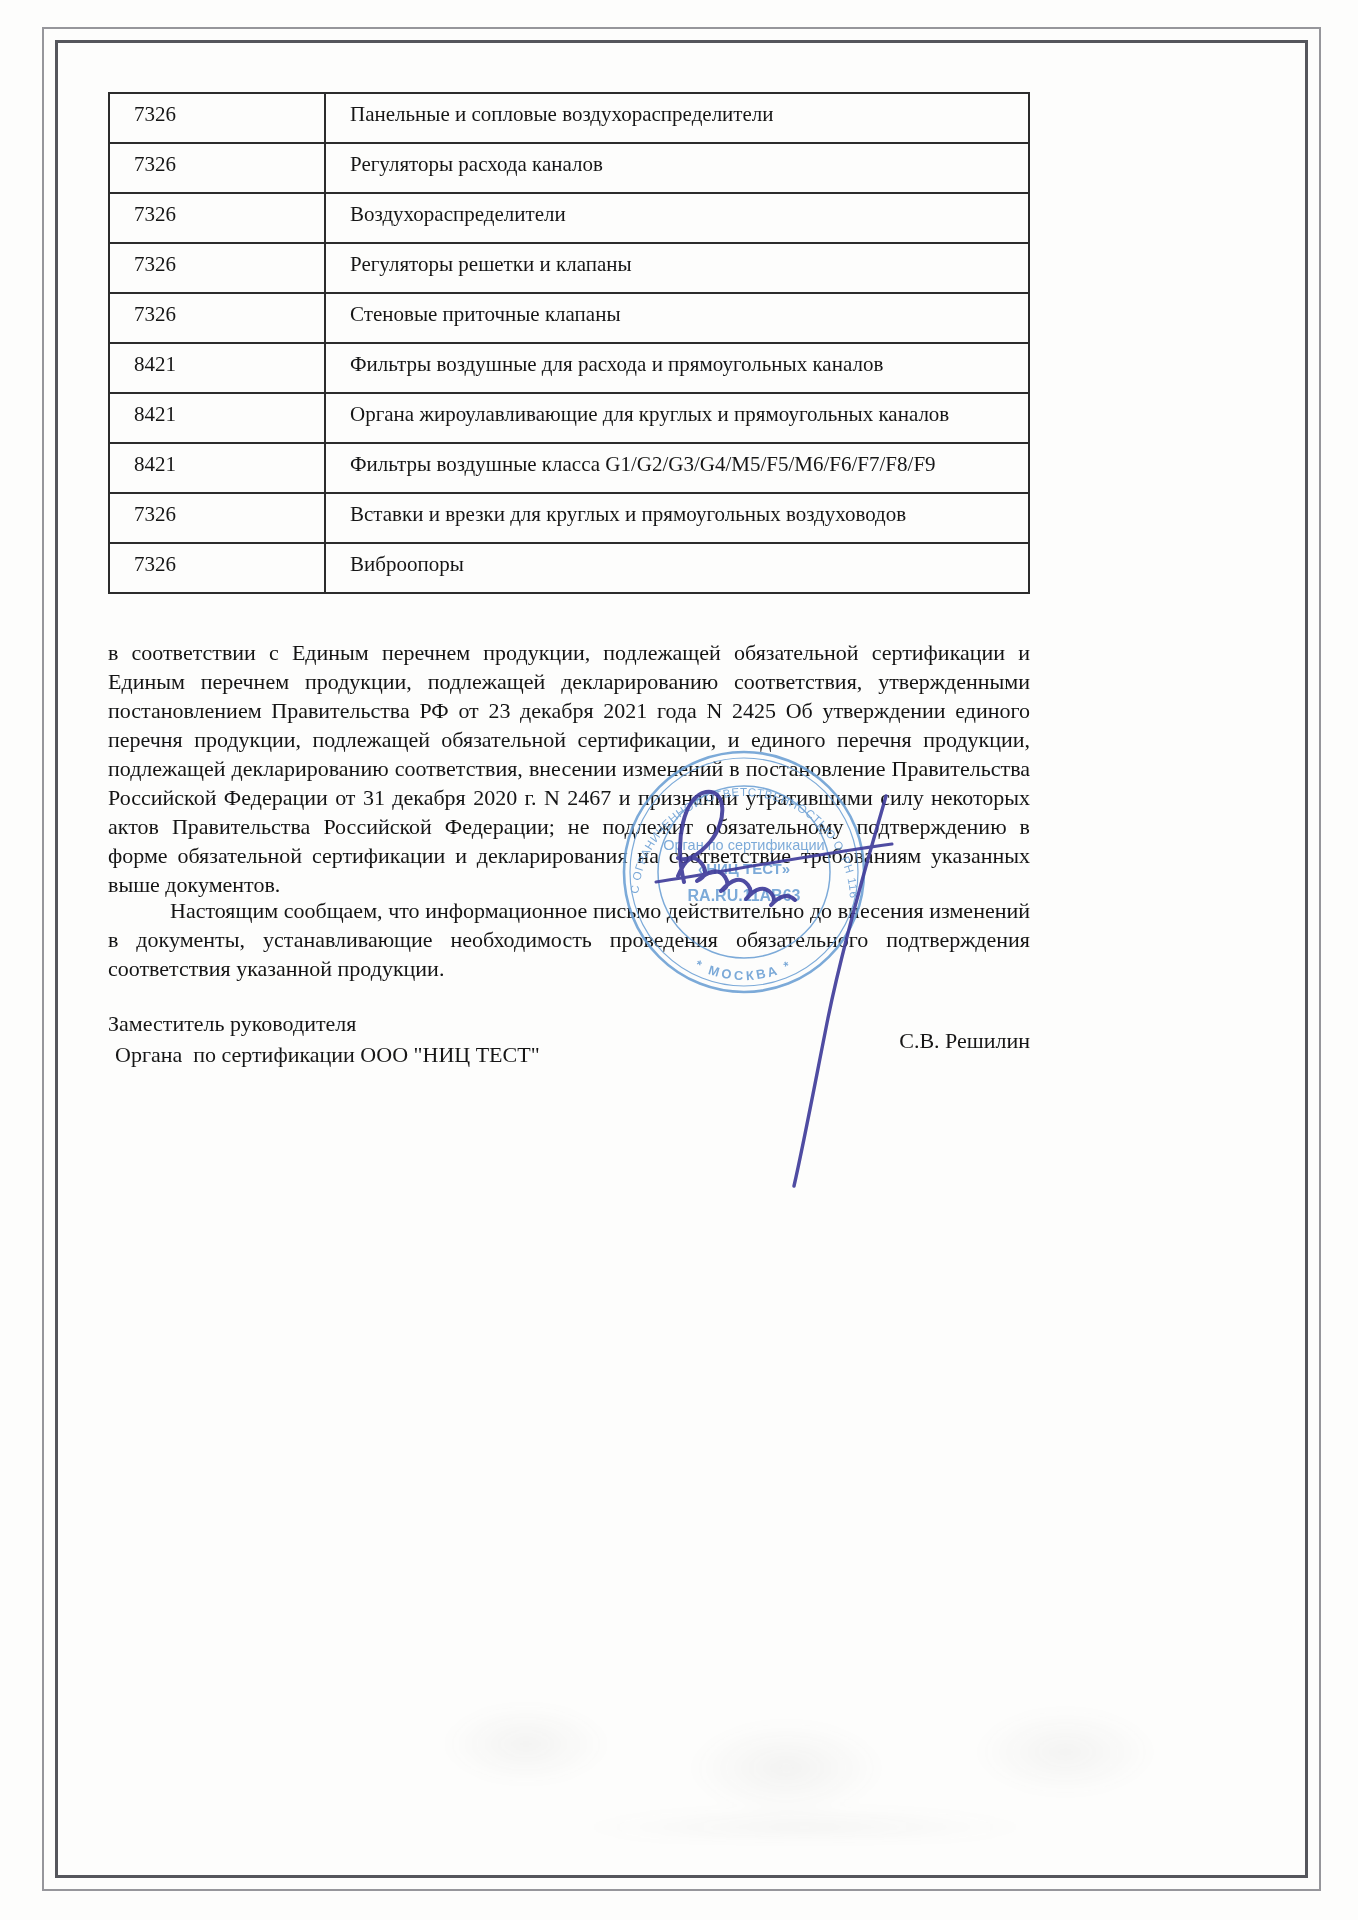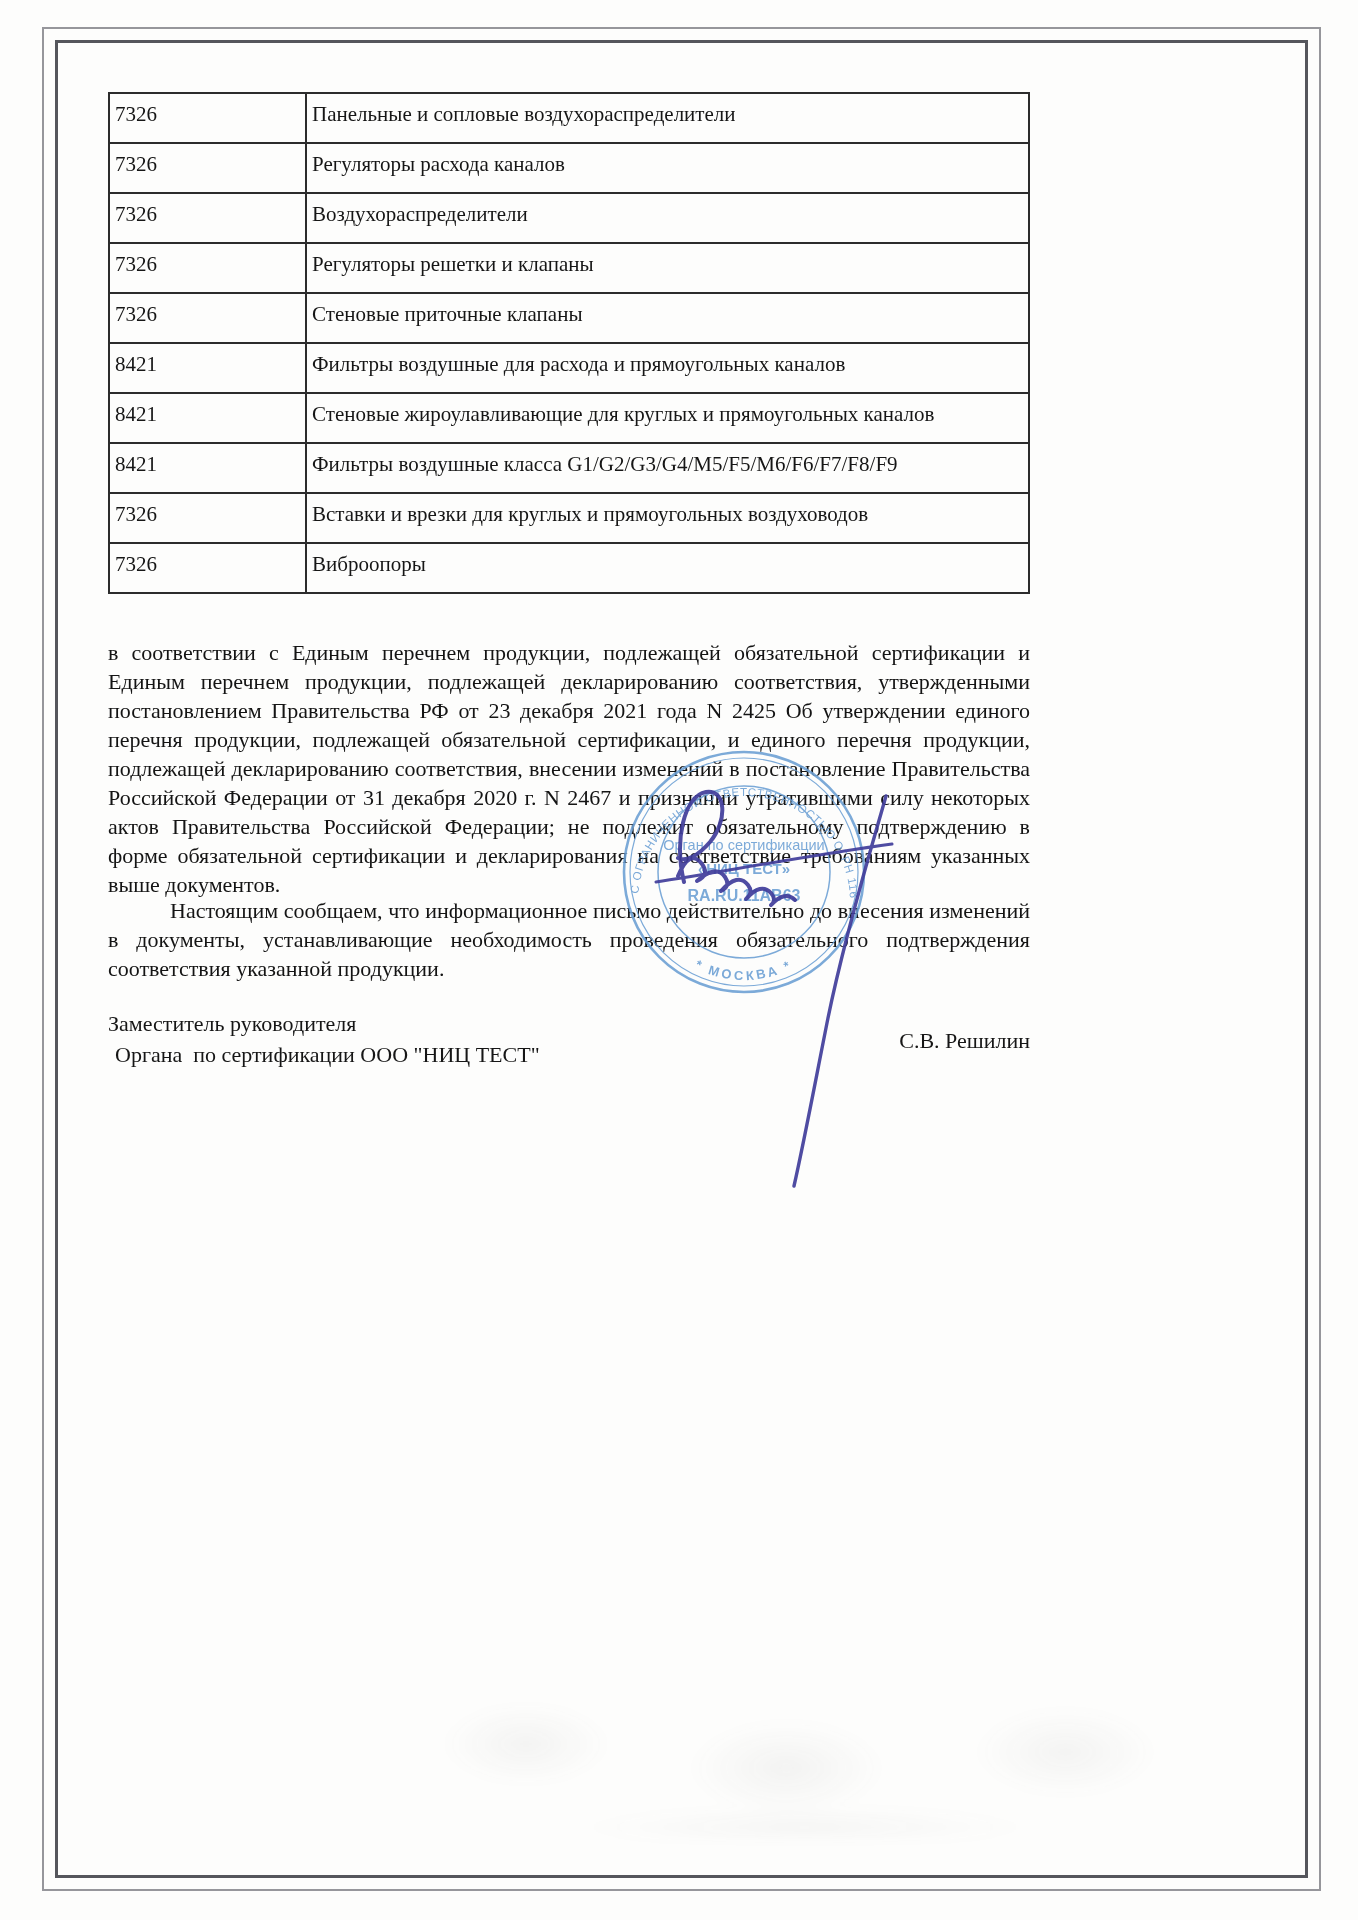--- a/index.html
+++ b/index.html
@@ -20,21 +20,21 @@
   }
   
   table.product-table{
     position:absolute;left:108px;top:92px;width:922px;
     border-collapse:collapse;table-layout:fixed;
   }
   table.product-table td{
     border:2px solid #2c2c2c;
     height:40px;
     font-size:21px;
-    padding:0 10px 8px 5px;
+    padding:0 10px 8px 24px;
     vertical-align:middle;
     overflow:hidden;white-space:nowrap;
   }
   td.c-code{width:180px;}
   
   .para{
     position:absolute;left:108px;width:922px;
     font-size:22px;line-height:29px;text-align:justify;
     color:#141414;
   }
@@ -97,21 +97,21 @@
       <tr>
         <td class="c-code">7326</td>
         <td class="c-desc">Стеновые приточные клапаны</td>
       </tr>
       <tr>
         <td class="c-code">8421</td>
         <td class="c-desc">Фильтры воздушные для расхода и прямоугольных каналов</td>
       </tr>
       <tr>
         <td class="c-code">8421</td>
-        <td class="c-desc">Стеновые жироулавливающие для круглых и прямоугольных каналов</td>
+        <td class="c-desc">Органа жироулавливающие для круглых и прямоугольных каналов</td>
       </tr>
       <tr>
         <td class="c-code">8421</td>
         <td class="c-desc">Фильтры воздушные класса G1/G2/G3/G4/M5/F5/M6/F6/F7/F8/F9</td>
       </tr>
       <tr>
         <td class="c-code">7326</td>
         <td class="c-desc">Вставки и врезки для круглых и прямоугольных воздуховодов</td>
       </tr>
       <tr>

